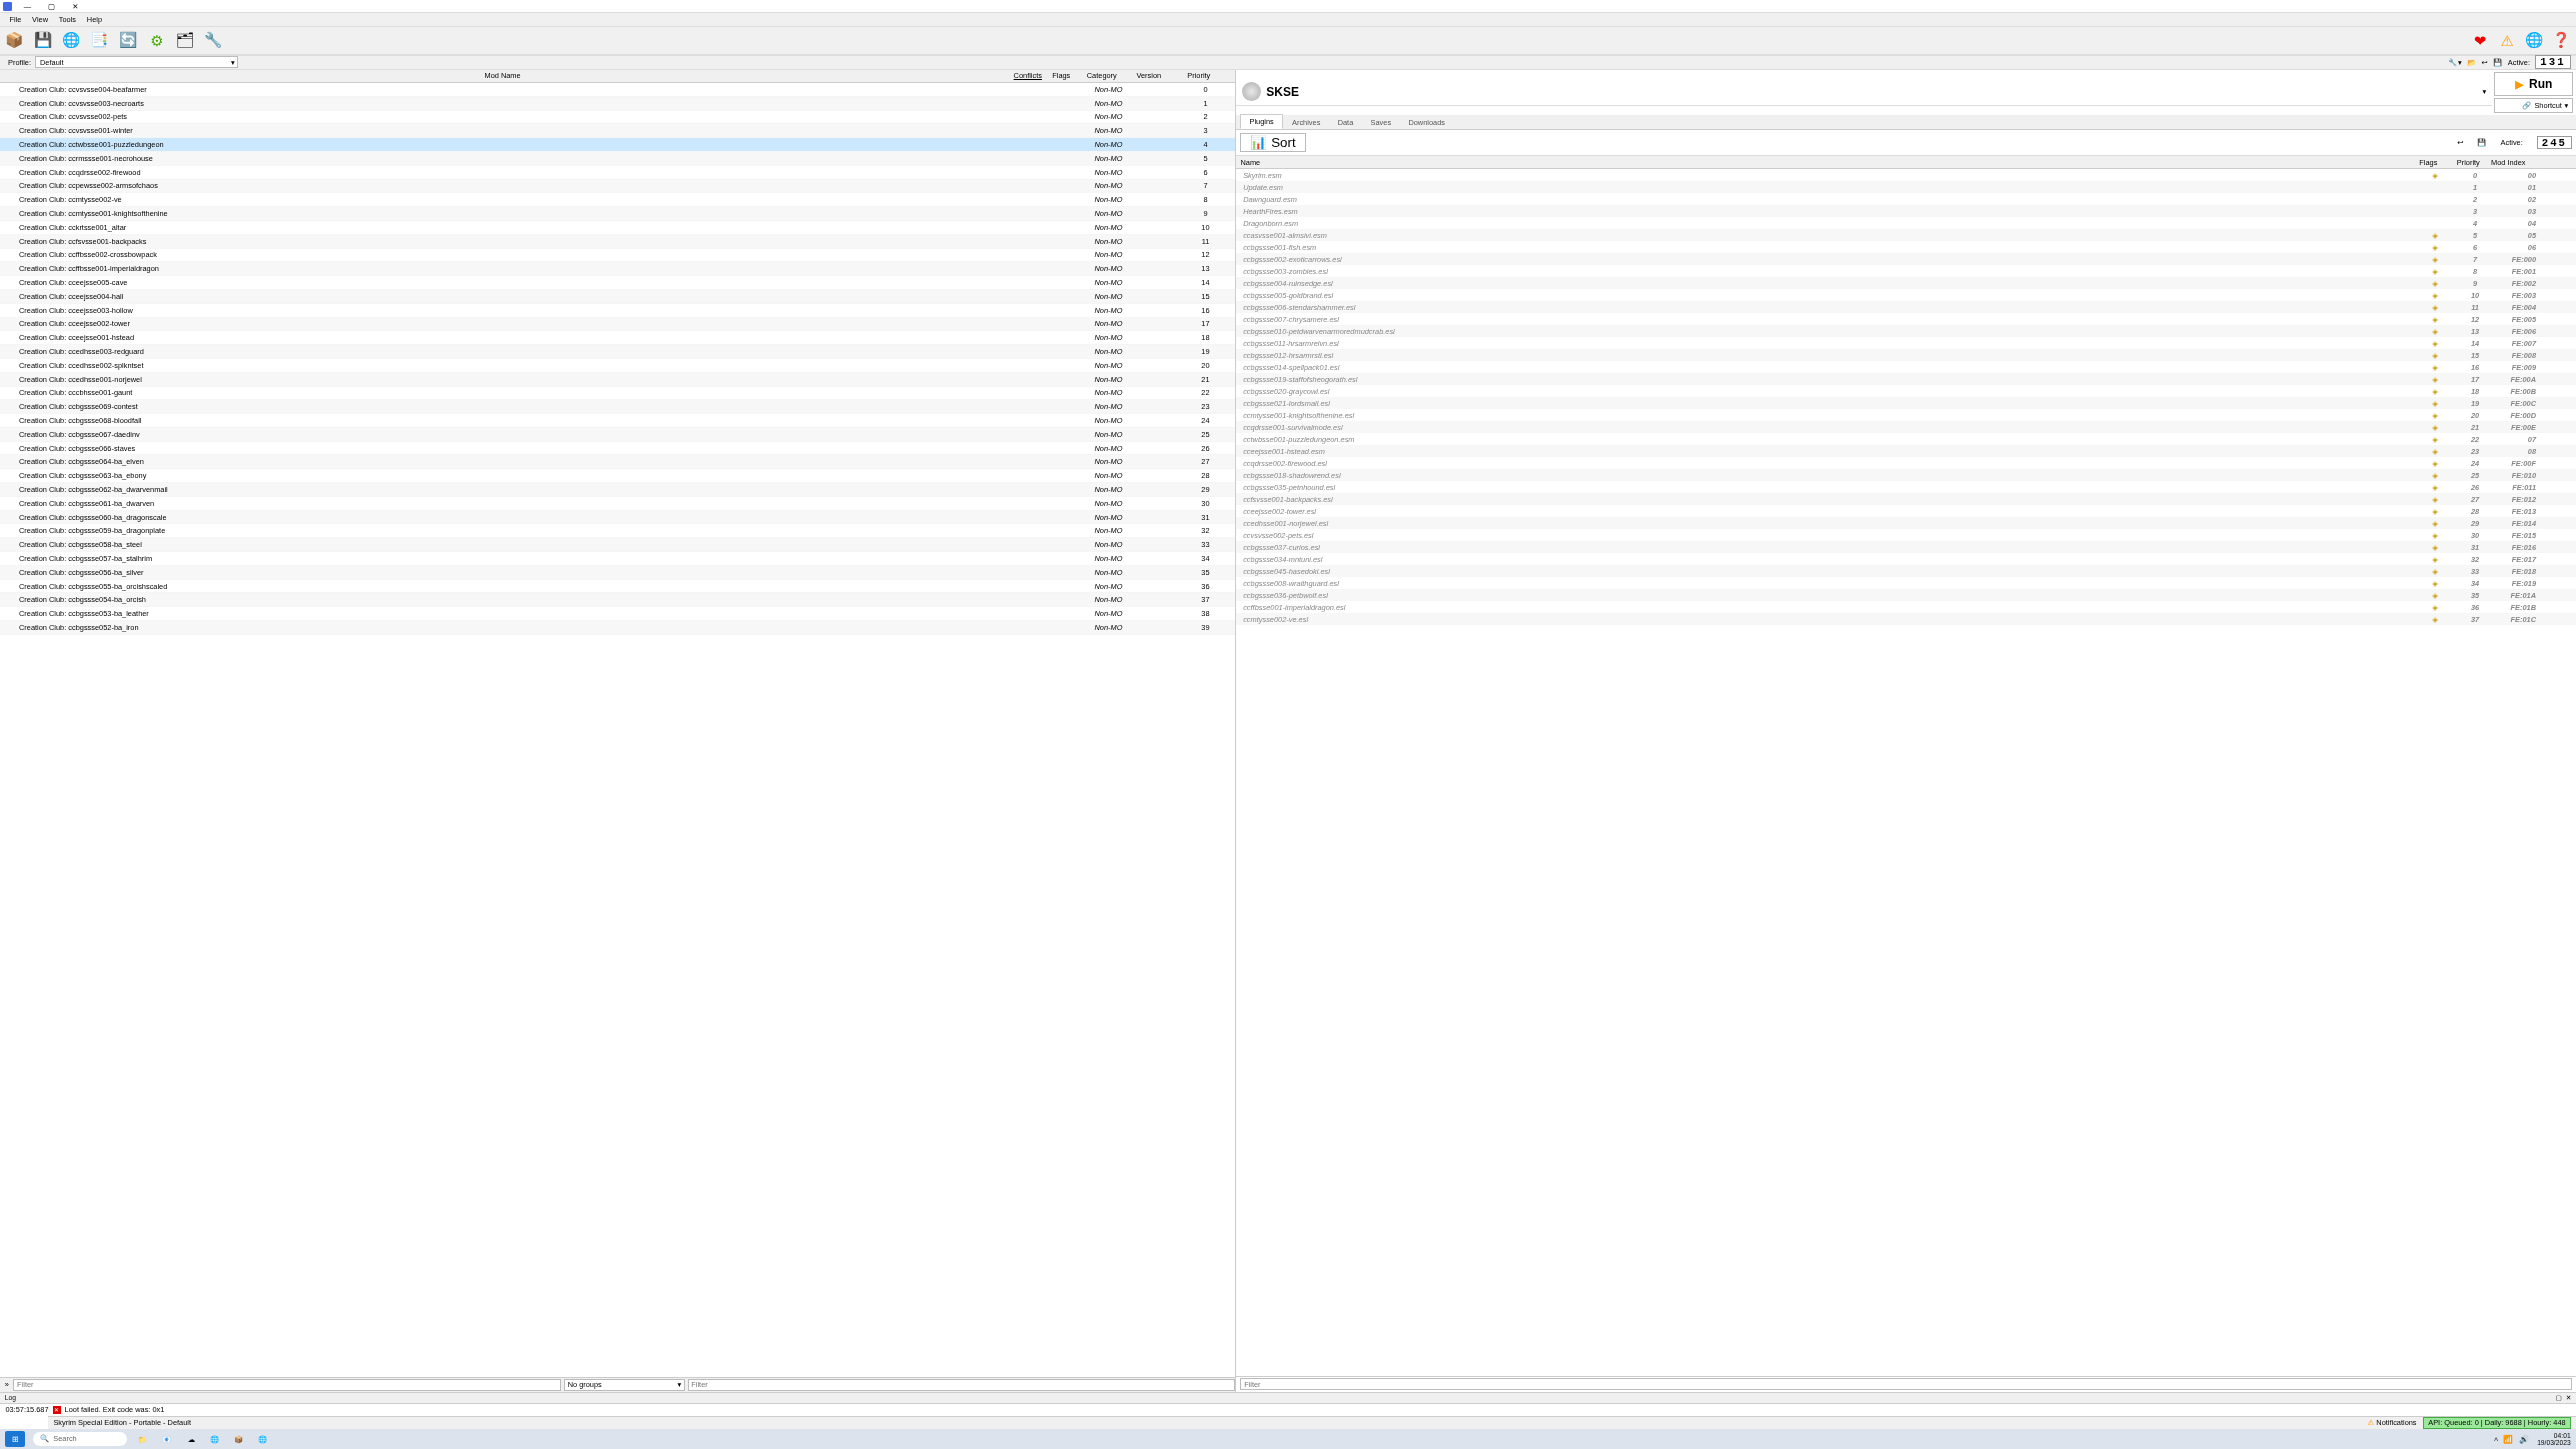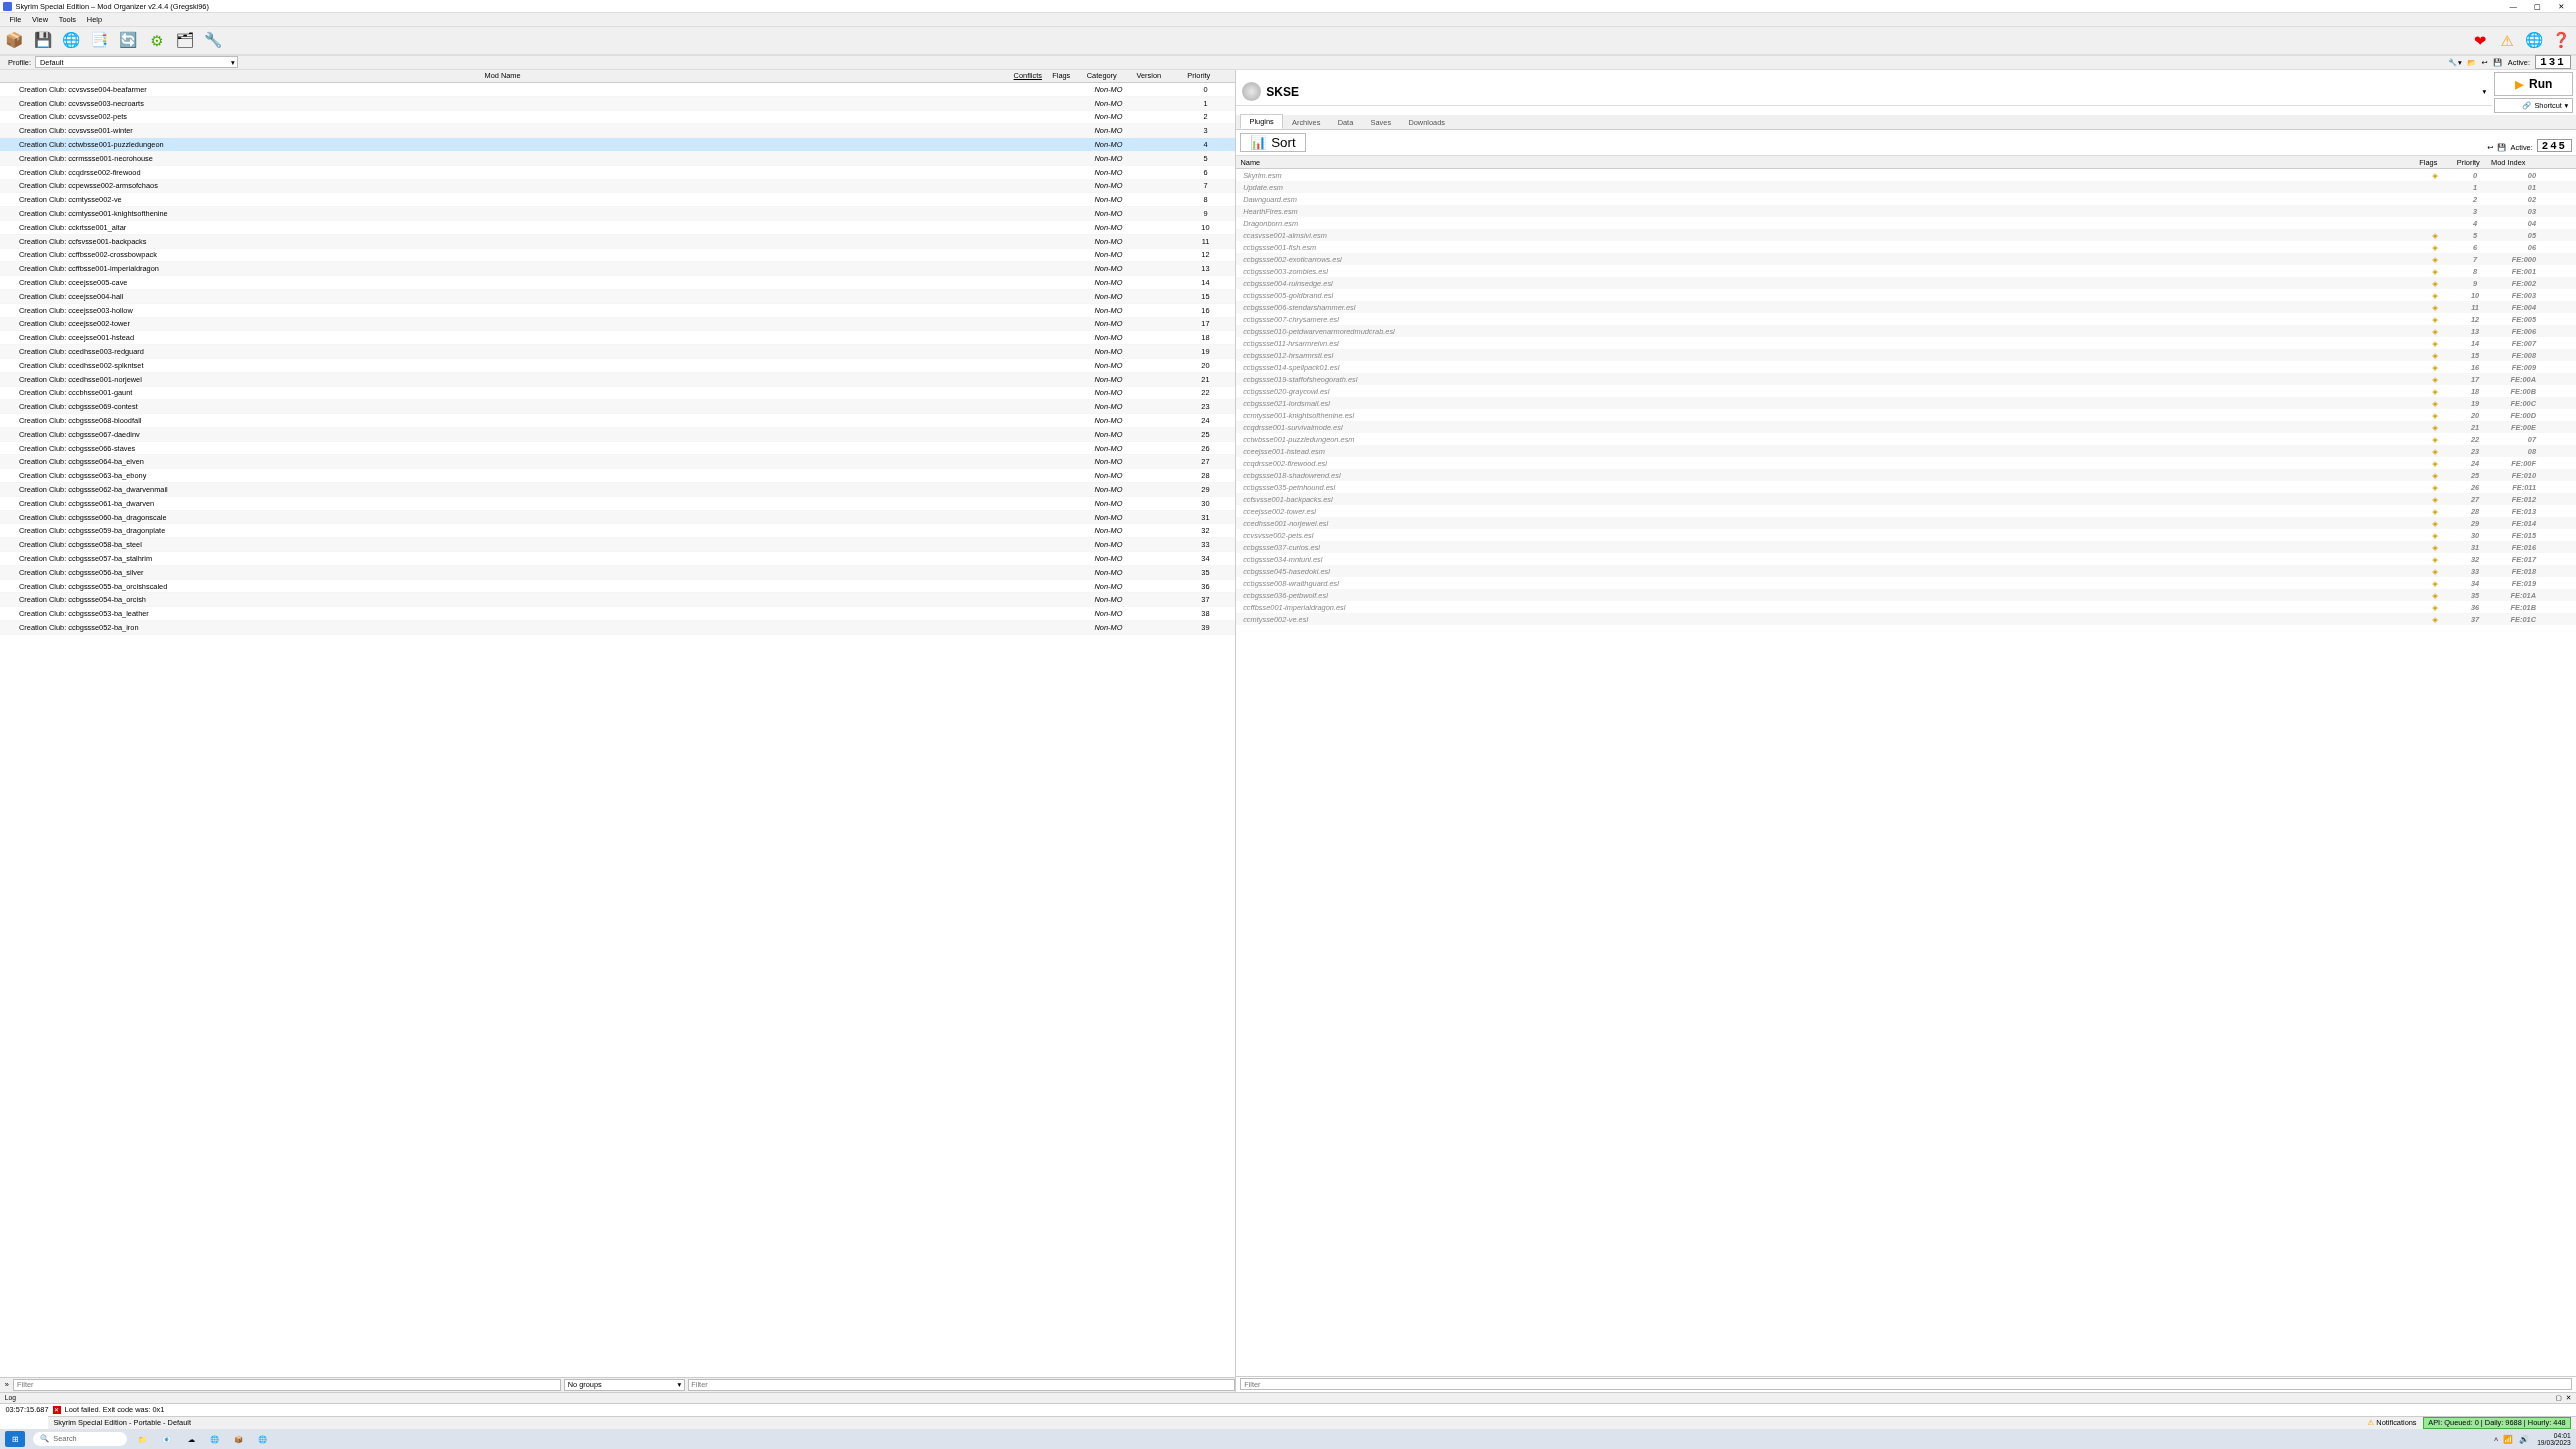--- a/index.html
+++ b/index.html
@@ -66,21 +66,21 @@
 .run-btn { background: #fff; border: 0.7px solid #bbb; padding: 4px 20px; font-size: 12px; font-weight: bold; cursor: pointer; display: flex; align-items: center; gap: 5.4px; }
 .run-btn::before { content: "▶"; color: #ff9900; font-size: 10.7px; }
 .shortcut-btn { background: #fff; border: 0.7px solid #bbb; padding: 2px 4px; font-size: 7.4px; cursor: pointer; display: flex; align-items: center; gap: 2.7px; justify-content: flex-end; }
 
 
 .tabs { display: flex; border-bottom: 0.7px solid #ccc; background: #f0f0f0; height: 14.8px; align-items: flex-end; padding-left: 4px; gap: 1.3px; }
 .tab { padding: 2px 8px; cursor: pointer; color: #555; }
 .tab.active { background: #fff; border: 0.7px solid #ccc; border-bottom: 0.7px solid #fff; color: #000; }
 
 
-.plugintoolbar { display: flex; align-items: flex-end; padding: 2.7px 4px; gap: 4px; border-bottom: 0.7px solid #ddd; }
+.plugintoolbar { display: flex; align-items: center; padding: 2.7px 4px; gap: 14px; border-bottom: 0.7px solid #ddd; }
 .sort-btn { border: 0.7px solid #bbb; background: #fff; padding: 1.3px 9.4px; cursor: pointer; }
 .plugintoolbar .spacer { flex: 1; }
 .plugin-header { display: flex; background: #f0f0f0; border-bottom: 0.7px solid #ccc; height: 13.4px; align-items: center; padding-right: 6.7px; }
 .plugin-header > div { padding: 0 2.7px; }
 .plugin-rows { flex: 1; overflow-y: auto; }
 .plugin-row { display: flex; height: 12px; align-items: center; cursor: pointer; }
 .plugin-row:nth-child(even) { background: #f7f7f7; }
 .plugin-row > div { padding: 0 2.7px; white-space: nowrap; overflow: hidden; }
 .pcol-name { flex: 1; font-style: italic; color: #888; padding-left: 6.7px !important; }
 .pcol-flags { width: 40px; text-align: center; color: #cc9900; }
@@ -112,21 +112,20 @@
 ::-webkit-scrollbar { width: 8px; }
 ::-webkit-scrollbar-track { background: #f0f0f0; }
 ::-webkit-scrollbar-thumb { background: #c0c0c0; }
 </style>
 </head>
 <body>
 
 <div class="app">
   <div class="titlebar">
     <div class="icon"></div>
-    <div class="title">Skyrim Special Edition – Mod Organizer v2.4.4 (Gregski96)</div>
     <div class="win-controls">
       <span>—</span>
       <span>▢</span>
       <span>✕</span>
     </div>
   </div>
 
   <div class="menubar">
     <span>File</span>
     <span>View</span>

